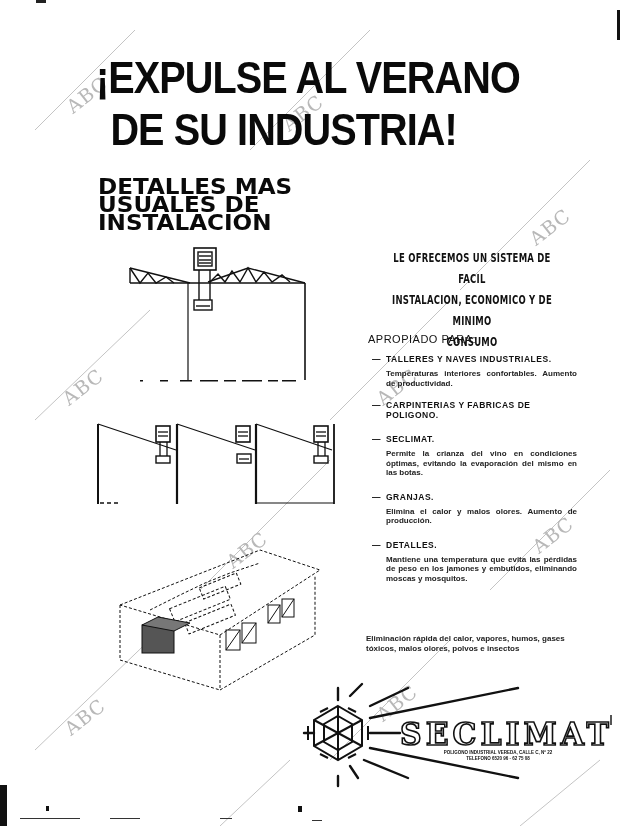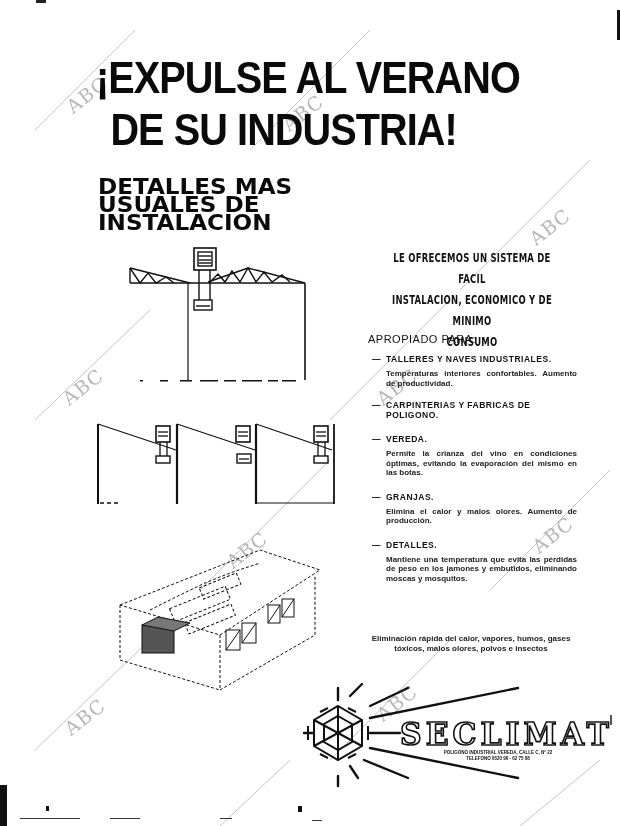--- a/index.html
+++ b/index.html
@@ -8,21 +8,21 @@
   .headline{left:96px;top:52px;width:500px;font-family:"Liberation Sans",sans-serif;font-weight:bold;font-size:44px;line-height:52px;letter-spacing:-1px;color:#0a0a0a;transform:scaleX(0.9);transform-origin:left top;}
   .headline .l2{display:block;padding-left:16px;}
   .det{left:98px;top:178px;font-family:"DejaVu Sans",sans-serif;font-weight:bold;font-size:22px;line-height:19px;letter-spacing:0px;transform:scaleX(1.05) scaleY(0.95);transform-origin:left top;color:#0a0a0a;}
   .offer{left:362px;top:248px;width:220px;text-align:center;font-family:"DejaVu Sans Condensed","DejaVu Sans",sans-serif;font-weight:bold;font-size:11.5px;line-height:21px;transform:scaleX(0.82);transform-origin:center top;letter-spacing:0.3px;}
   .apropiado{left:368px;top:333px;font-weight:normal;font-size:11px;letter-spacing:0.5px;}
   .list{left:372px;top:354px;width:205px;}
   .item{margin-bottom:10px;}
   .item .t{font-weight:bold;font-size:8.5px;line-height:10px;letter-spacing:0.5px;display:flex;}
   .item .t .dash{width:14px;flex:none;}
   .item .d{font-size:8px;line-height:9.5px;padding-left:14px;margin-top:5px;text-align:justify;font-weight:bold;color:#222;}
-  .elim{left:366px;top:634px;width:210px;text-align:center;font-weight:bold;font-size:8px;line-height:9.5px;color:#222;}
+  .elim{left:366px;top:634px;width:210px;text-align:left;font-weight:bold;font-size:8px;line-height:9.5px;color:#222;}
   .logo-box{left:400px;top:718px;width:176px;height:32px;}
   .logo-text{font-family:"DejaVu Serif",serif;font-weight:bold;font-size:30px;line-height:32px;color:#fff;-webkit-text-stroke:1.6px #111;letter-spacing:4px;transform:scaleY(1.05);}
   .addr{left:418px;top:750px;width:160px;text-align:center;font-weight:bold;font-size:4.5px;line-height:5.5px;color:#111;}
   .wm{font-family:"DejaVu Serif",serif;font-size:19px;color:#b8b8b8;transform:rotate(-38deg);transform-origin:left top;letter-spacing:1px;}
   svg{position:absolute;}
 </style>
 </head>
 <body>
 
 <svg width="620" height="826" style="left:0;top:0;">
@@ -168,21 +168,21 @@
   </div>
   <div class="item" style="margin-top:12px;">
     <div class="t">
         <span class="dash">—</span>
         <span>CARPINTERIAS Y FABRICAS DE POLIGONO.</span>
       </div>
   </div>
   <div class="item" style="margin-top:14px;">
     <div class="t">
         <span class="dash">—</span>
-        <span>VEREDA.</span>
+        <span>SECLIMAT.</span>
       </div>
     <div class="d">Permite la crianza del vino en condiciones óptimas, evitando la evaporación del mismo en las botas.</div>
   </div>
   <div class="item" style="margin-top:14px;">
     <div class="t">
         <span class="dash">—</span>
         <span>GRANJAS.</span>
       </div>
     <div class="d">Elimina el calor y malos olores. Aumento de producción.</div>
   </div>

